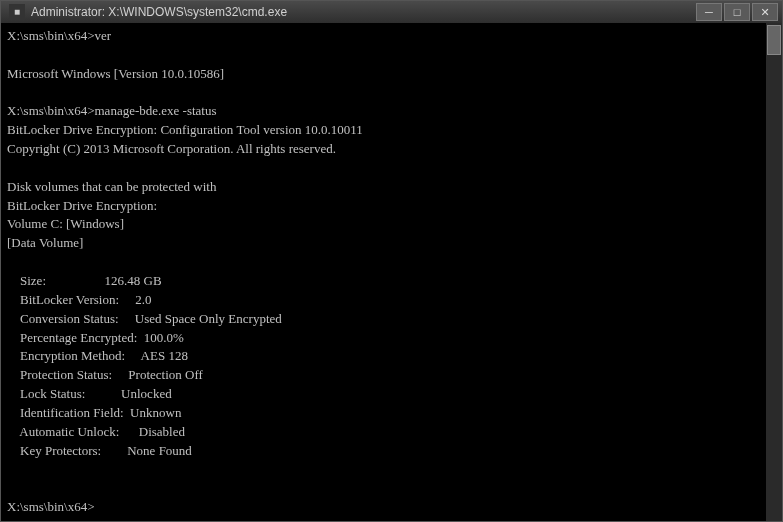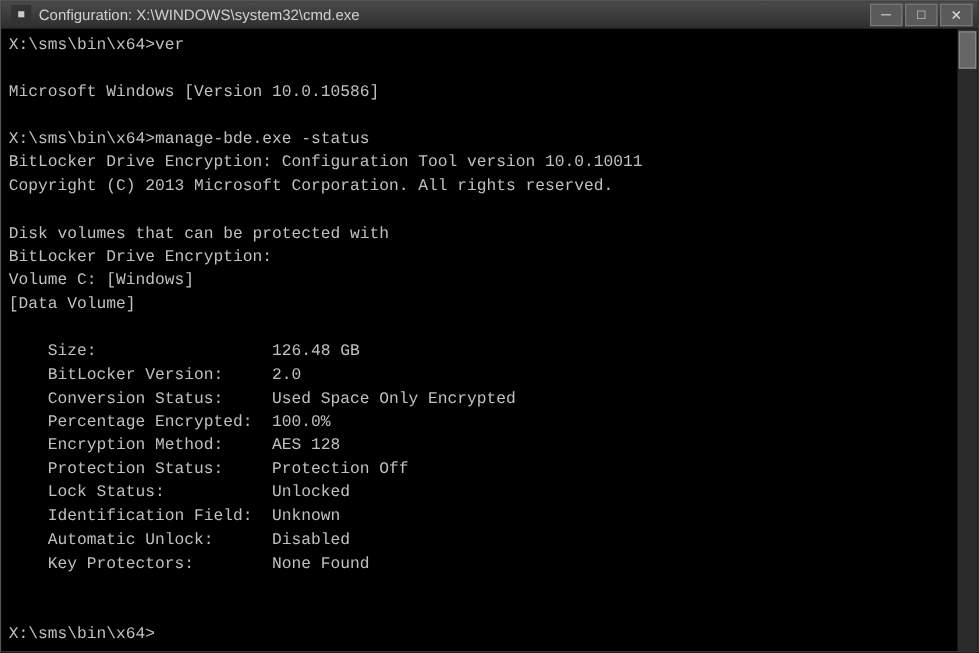--- a/index.html
+++ b/index.html
@@ -76,21 +76,21 @@
       background: #000;
       color: #c0c0c0;
       flex: 1;
       padding: 4px 6px;
       overflow: hidden;
       line-height: 1.45;
       position: relative;
     }
 
     .console pre {
-      font-family: Liberation Mono, monospace;
+      font-family: Liberation Serif, serif;
       font-size: 13px;
       color: #c0c0c0;
       white-space: pre;
     }
 
     .scrollbar {
       position: absolute;
       right: 0;
       top: 0;
       bottom: 0;
@@ -111,21 +111,21 @@
   </style>
 </head>
 <body>
 
 <div class="window">
   <div class="titlebar">
     <div class="titlebar-left">
       <div class="titlebar-icon">
         <span>■</span>
       </div>
-      <span class="titlebar-title">Configuration: X:\WINDOWS\system32\cmd.exe</span>
+      <span class="titlebar-title">Administrator: X:\WINDOWS\system32\cmd.exe</span>
     </div>
     <div class="titlebar-buttons">
       <div class="title-btn minimize">─</div>
       <div class="title-btn maximize">□</div>
       <div class="title-btn close">✕</div>
     </div>
   </div>
 
   <div class="console">
     <pre>X:\sms\bin\x64&gt;ver

